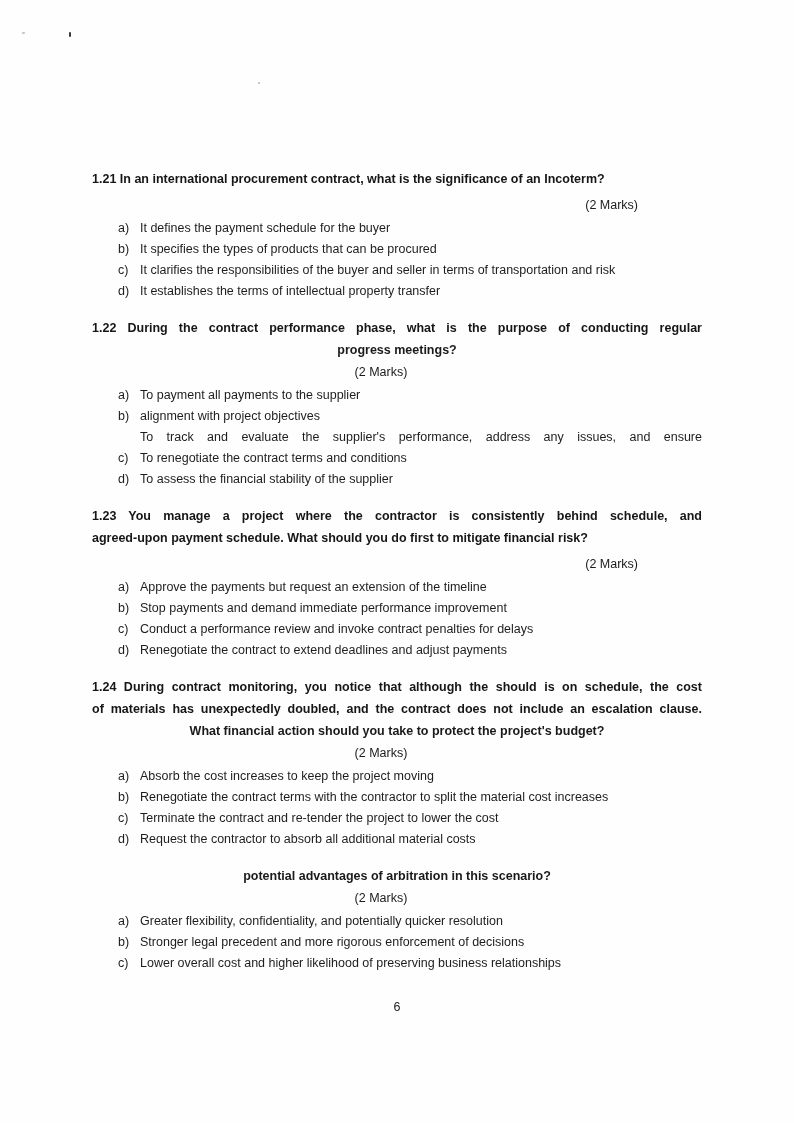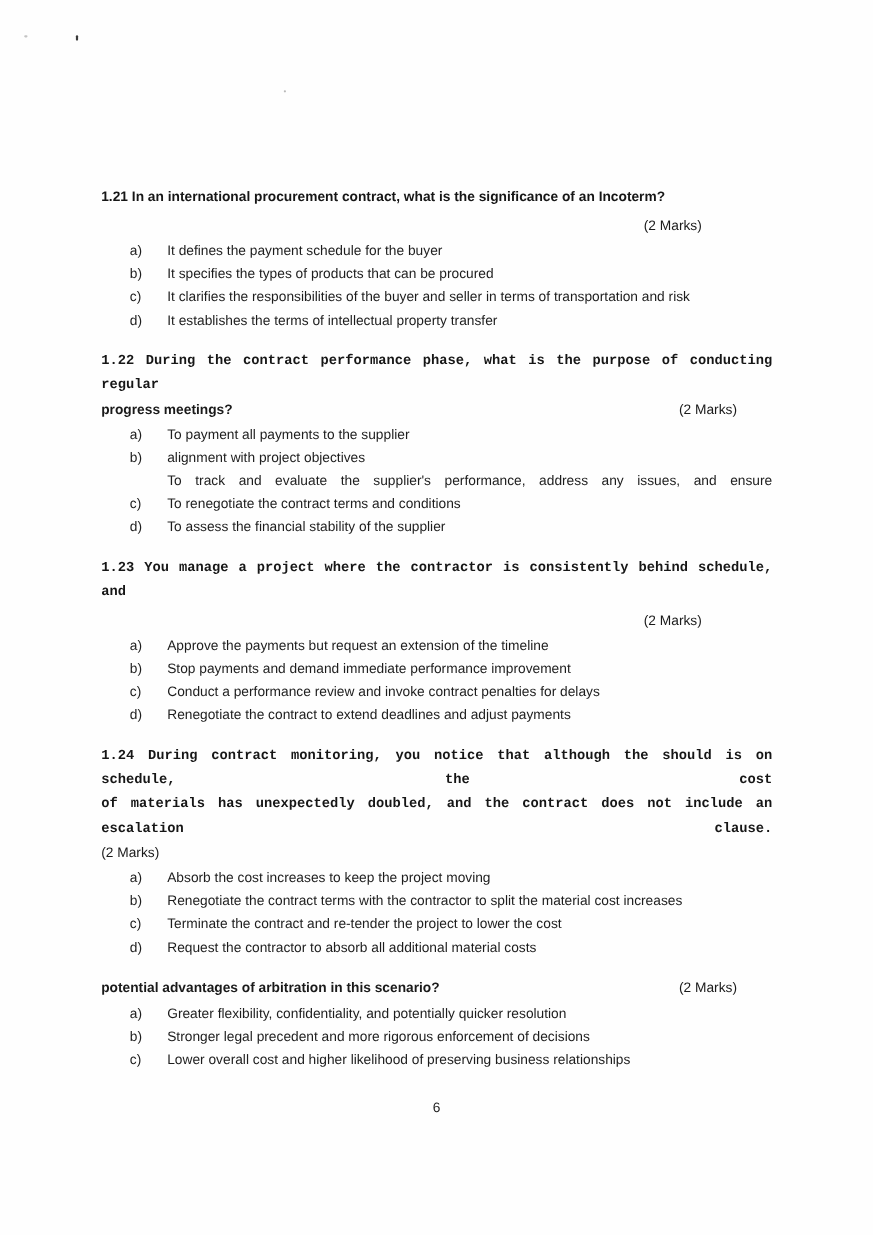--- a/index.html
+++ b/index.html
@@ -23,28 +23,29 @@
     width: 610px;
   }
   
   .question { font-size: 12.5px; }
   .question + .question { margin-top: 15px; }
   .q-line {
     font-weight: 700;
     line-height: 22px;
     color: #161616;
   }
-  .q-line.j { text-align: justify; text-align-last: justify; font-family: Liberation Mono, monospace; }
+  .q-line.j { text-align: justify; text-align-last: justify; }
   .q-line.l { text-align: left; }
   .q-flex {
     display: flex;
     justify-content: space-between;
     align-items: center;
     font-weight: 700;
     line-height: 22px;
+    flex-direction: column;
   }
   .marks { margin-right: 32px; white-space: nowrap; font-weight: 400; }
   .marks-line {
     text-align: right;
     padding-right: 32px;
     font-weight: 700;
     line-height: 22px;
     margin-top: 4px;
   }
   
@@ -52,21 +53,21 @@
   .opt {
     display: flex;
     align-items: flex-start;
     font-size: 12.5px;
     font-weight: 400;
     line-height: 21px;
     color: #1d1d1d;
   }
   .opt-letter { flex: 0 0 22px; margin-left: 26px; }
   .opt-body { flex: 1; min-width: 0; }
-  .o-line { text-align: left; margin-left: 12px; }
+  .o-line { text-align: left; }
   .o-line.j { text-align: justify; text-align-last: justify; }
   
   .page-number {
     margin-top: 26px;
     text-align: center;
     font-size: 12.5px;
     color: #222;
   }
   
   .speck {
@@ -149,20 +150,21 @@
           <span class="opt-letter">d)</span>
           <div class="opt-body">
               <div class="o-line">To assess the financial stability of the supplier</div>
             </div>
         </div>
       </div>
     </section>
 
     <section class="question">
       <div class="q-line j"><span>1.23</span> <span>You manage a project where the contractor is consistently behind schedule, and</span></div>
+      <div class="q-line l">agreed-upon payment schedule. What should you do first to mitigate financial risk?</div>
       <div class="marks-line"><span class="marks">(2 Marks)</span></div>
       <div class="opts">
         <div class="opt">
           <span class="opt-letter">a)</span>
           <div class="opt-body">
               <div class="o-line">Approve the payments but request an extension of the timeline</div>
             </div>
         </div>
         <div class="opt">
           <span class="opt-letter">b)</span>
@@ -182,20 +184,21 @@
               <div class="o-line">Renegotiate the contract to extend deadlines and adjust payments</div>
             </div>
         </div>
       </div>
     </section>
 
     <section class="question">
       <div class="q-line j"><span>1.24</span> <span>During contract monitoring, you notice that although the should is on schedule, the cost</span></div>
       <div class="q-line j">of materials has unexpectedly doubled, and the contract does not include an escalation clause.</div>
       <div class="q-flex">
+        <span>What financial action should you take to protect the project's budget?</span>
         <span class="marks">(2 Marks)</span>
       </div>
       <div class="opts">
         <div class="opt">
           <span class="opt-letter">a)</span>
           <div class="opt-body">
               <div class="o-line">Absorb the cost increases to keep the project moving</div>
             </div>
         </div>
         <div class="opt">

